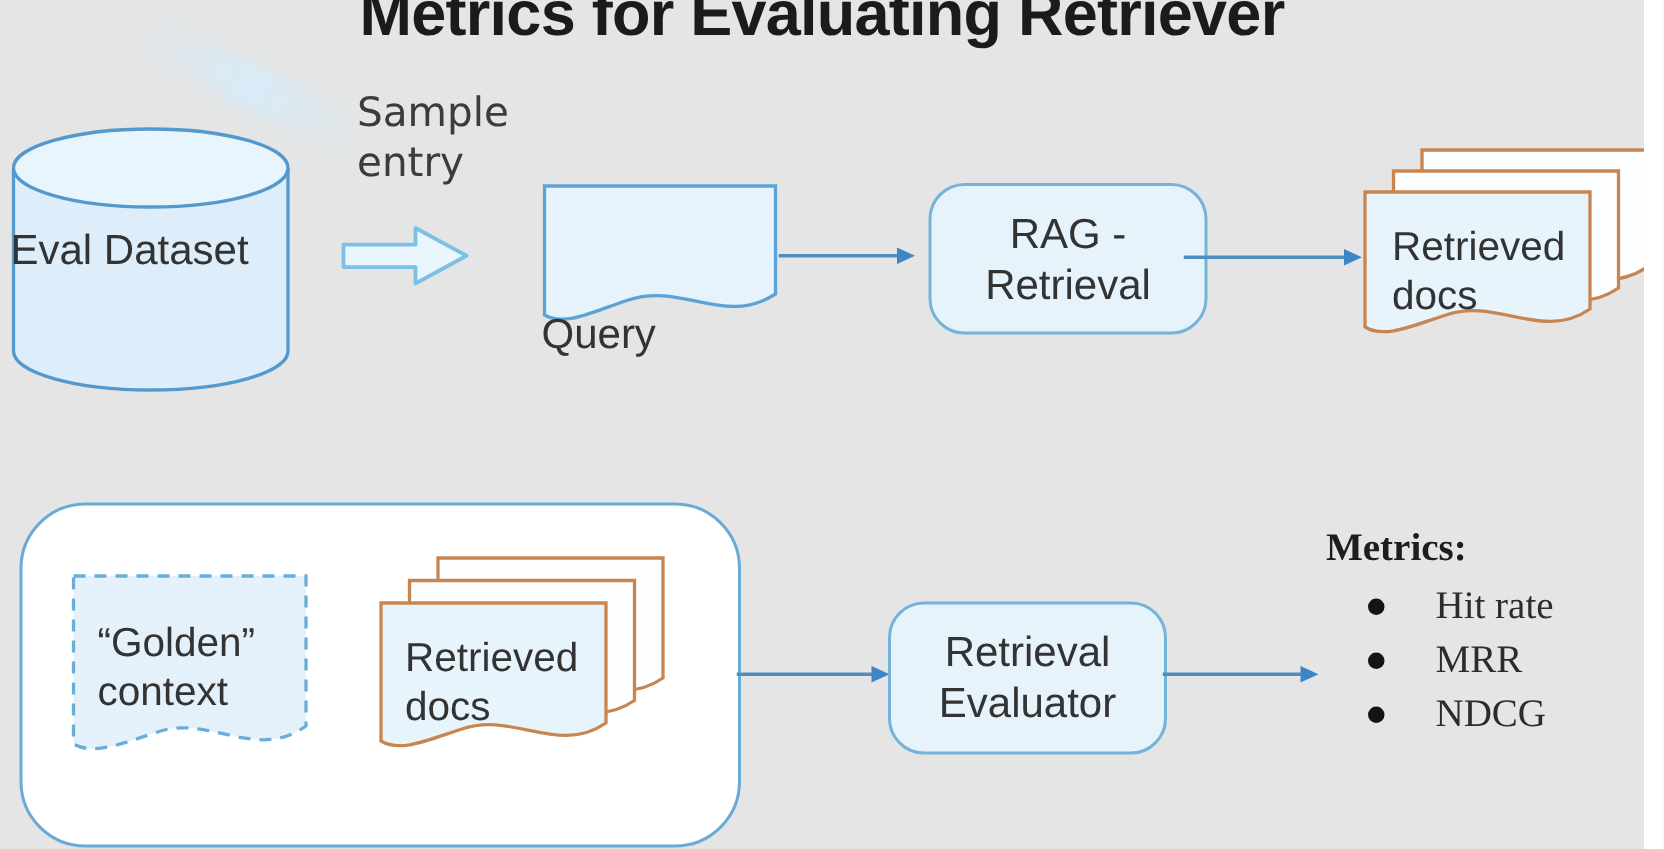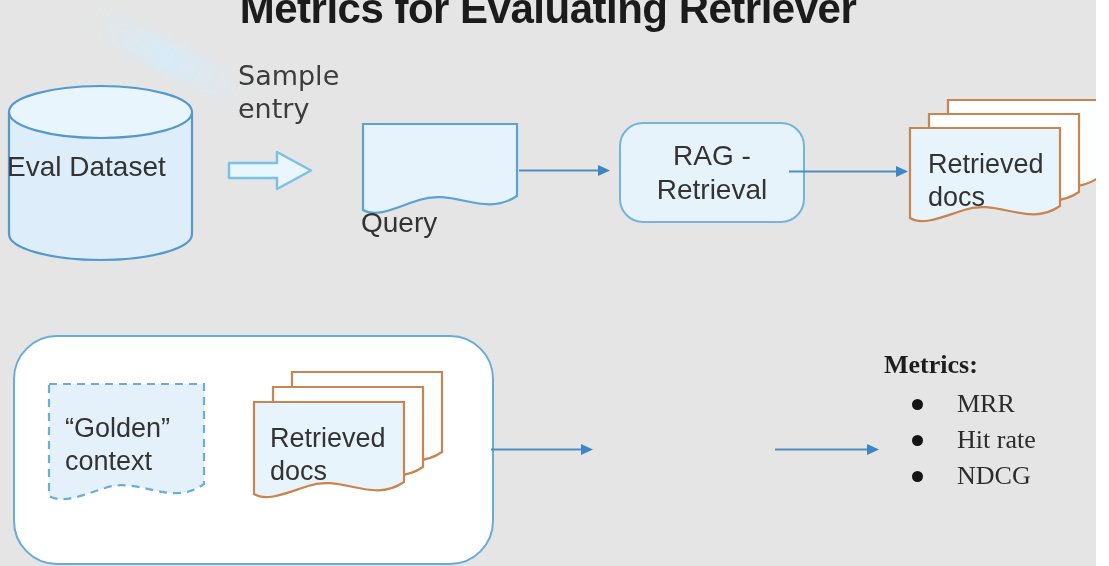--- a/index.html
+++ b/index.html
@@ -101,36 +101,39 @@
       <path transform="translate(0,30)" d="M2,2 L152,2 L152,82 C120,104 90,74 56,86 C34,93 15,102 2,94 Z" fill="#e8f4fc"></path>
     </g>
   </svg>
   <div class="lbl" style="left:270px;top:422px;width:140px;">Retrieved docs</div>
 
   <svg class="abs" style="left:491px;top:442px;" width="103" height="15" viewBox="0 0 103 15">
     <line x1="0" y1="7.5" x2="91" y2="7.5" stroke="#4f8fc0" stroke-width="2.2"></line>
     <polygon points="90,2 102,7.5 90,13" fill="#3d86c6"></polygon>
   </svg>
 
+  <div class="roundbox" style="left:592px;top:401px;width:182px;height:98px;">
+    <div class="inner">Retrieval Evaluator</div>
+  </div>
 
   <svg class="abs" style="left:775px;top:442px;" width="105" height="15" viewBox="0 0 105 15">
     <line x1="0" y1="7.5" x2="93" y2="7.5" stroke="#4f8fc0" stroke-width="2.2"></line>
     <polygon points="92,2 104,7.5 92,13" fill="#3d86c6"></polygon>
   </svg>
 
   <div class="metrics">
     <h2>Metrics:</h2>
     <ul>
       <li>
         <span class="dot"></span>
-        <span>MRR</span>
+        <span>Hit rate</span>
       </li>
       <li>
         <span class="dot"></span>
-        <span>Hit rate</span>
+        <span>MRR</span>
       </li>
       <li>
         <span class="dot"></span>
         <span>NDCG</span>
       </li>
     </ul>
   </div>
 
 </div>
 

